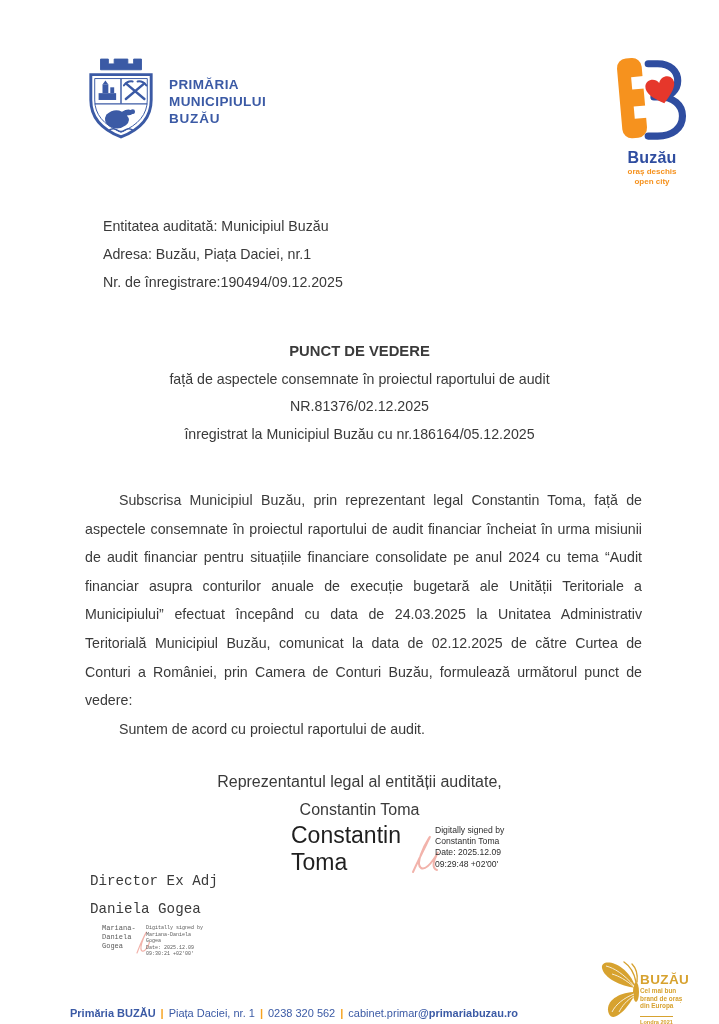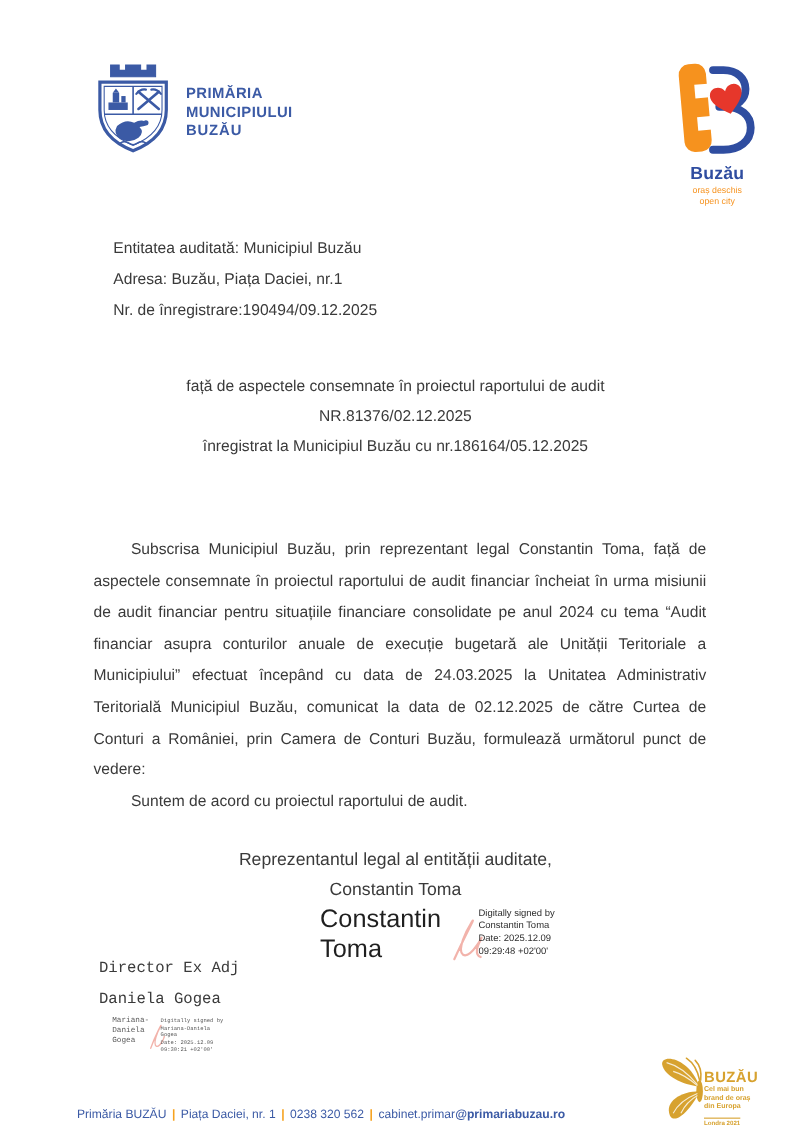--- a/index.html
+++ b/index.html
@@ -10,21 +10,21 @@
     background:#ffffff; overflow:hidden; color:#3a3a3a;
   }
 
   
   .logo-left { position:absolute; left:84px; top:40px; display:flex; align-items:center; gap:11px; }
   .logo-left-text { color:#3b5aa5; font-size:13.5px; line-height:17px; font-weight:bold; letter-spacing:.4px; }
   .logo-left-text .city { font-weight:bold; letter-spacing:.8px; }
 
   .logo-right { position:absolute; left:608px; top:36px; width:88px; text-align:center; }
   .logo-right .city-name { color:#2f4da0; font-weight:bold; font-size:16px; margin-top:1px; letter-spacing:.2px; }
-  .logo-right .tagline { color:#f6921e; font-weight:normal; font-size:8px; line-height:9.5px; }
+  .logo-right .tagline { color:#f6921e; font-weight:bold; font-size:8px; line-height:9.5px; }
 
   
   .meta { position:absolute; left:103px; top:196px; font-size:14.2px; line-height:28px; }
 
   
   .title-block { position:absolute; left:0; top:322px; width:100%; text-align:center; font-size:14.2px; line-height:27.5px; }
   .title-block .heading { font-weight:bold; font-size:14.8px; }
 
   
   .body-text { position:absolute; left:85px; top:470px; width:557px; font-size:14.2px; line-height:28.6px; }
@@ -41,21 +41,21 @@
 
   .left-sig { position:absolute; left:90px; top:857px; font-size:14.2px;font-family:Liberation Mono, monospace; }
   .left-sig .role { margin-bottom:12px; }
   .tiny-sig { display:flex; align-items:flex-start; margin:7px 0 0 12px; }
   .tiny-sig .tiny-name { font-size:7px; line-height:9px; color:#5a5a5a; width:34px; }
   .tiny-sig .swoosh-sm { margin:1px -8px 0 -2px; }
   .tiny-sig .tiny-details { font-size:5px; line-height:6.6px; color:#5a5a5a; padding-top:1px; }
 
   
   .footer { position:absolute; left:70px; top:991px; width:436px; text-align:center; font-size:11px; color:#3b5aa5; white-space:nowrap; }
-  .footer .brand { font-weight:normal; }
+  .footer .brand { font-weight:bold; }
   .footer .sep { color:#f6a21e; padding:0 5px; font-weight:bold; }
   .footer .email-bold { font-weight:bold;text-align:center; }
 
   
   .award { position:absolute; left:592px; top:936px; display:flex; align-items:flex-start; color:#d7a22f; }
   .award .award-text { margin:20px 0 0 -4px; }
   .award .award-title { font-size:13.5px; font-weight:bold; letter-spacing:.4px; }
   .award .award-line { font-size:6.4px; line-height:7.6px; font-weight:bold; }
   .award .award-year { font-size:5.6px; font-weight:bold; margin-top:3px; border-top:.5px solid #d7a22f; padding-top:1.5px; display:inline-block; }
 </style>
@@ -117,20 +117,21 @@
     <div class="tagline">open city</div>
   </div>
 
   <div class="meta">
     <div>Entitatea auditată: Municipiul Buzău</div>
     <div>Adresa: Buzău, Piața Daciei, nr.1</div>
     <div>Nr. de înregistrare:190494/09.12.2025</div>
   </div>
 
   <div class="title-block">
+    <div class="heading">PUNCT DE VEDERE</div>
     <div>față de aspectele consemnate în proiectul raportului de audit</div>
     <div>NR.81376/02.12.2025</div>
     <div>înregistrat la Municipiul Buzău cu nr.186164/05.12.2025</div>
   </div>
 
   <div class="body-text">
     <p class="justified">Subscrisa Municipiul Buzău, prin reprezentant legal Constantin Toma, față de aspectele consemnate în proiectul raportului de audit financiar încheiat în urma misiunii de audit financiar pentru situațiile financiare consolidate pe anul 2024 cu tema “Audit financiar asupra conturilor anuale de execuție bugetară ale Unității Teritoriale a Municipiului” efectuat începând cu data de 24.03.2025 la Unitatea Administrativ Teritorială Municipiul Buzău, comunicat la data de 02.12.2025 de către Curtea de Conturi a României, prin Camera de Conturi Buzău, formulează următorul punct de vedere:</p>
     <p class="agreement">Suntem de acord cu proiectul raportului de audit.</p>
   </div>
 

